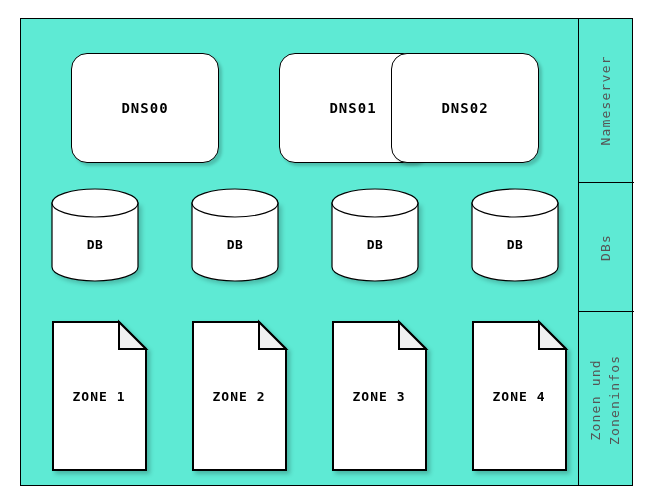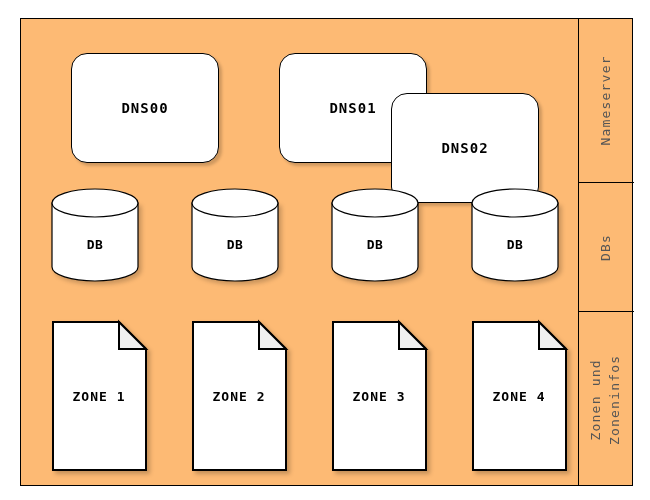--- a/index.html
+++ b/index.html
@@ -17,21 +17,21 @@
 
   
   #diagram-frame {
     position: absolute;
     left: 20px;
     top: 18px;
     width: 613px;
     height: 468px;
     box-sizing: border-box;
     border: 1.5px solid #000000;
-    background: #fdba74;
+    background: #5eead4;
   }
 
   
   #lane-column {
     position: absolute;
     left: 557px;           
     top: 0;
     width: 56px;
     height: 100%;
     box-sizing: border-box;
@@ -80,21 +80,21 @@
     box-shadow: 3px 3px 3px rgba(0,0,0,0.18);
   }
   .dns-label {
     font-size: 14px;
     font-weight: bold;
     color: #000000;
     letter-spacing: 1px;
   }
   #dns-node-0 { left: 50px;  }
   #dns-node-1 { left: 210px; margin-left: 48px; }
-  #dns-node-2 { left: 370px; margin-top: 40px; }
+  #dns-node-2 { left: 370px; }
 
   
   .db-node {
     position: absolute;
     width: 92px;
     height: 92px;
     top: 167px;          
     z-index: 2;
   }
   #db-node-0 { left: 28px;  }

